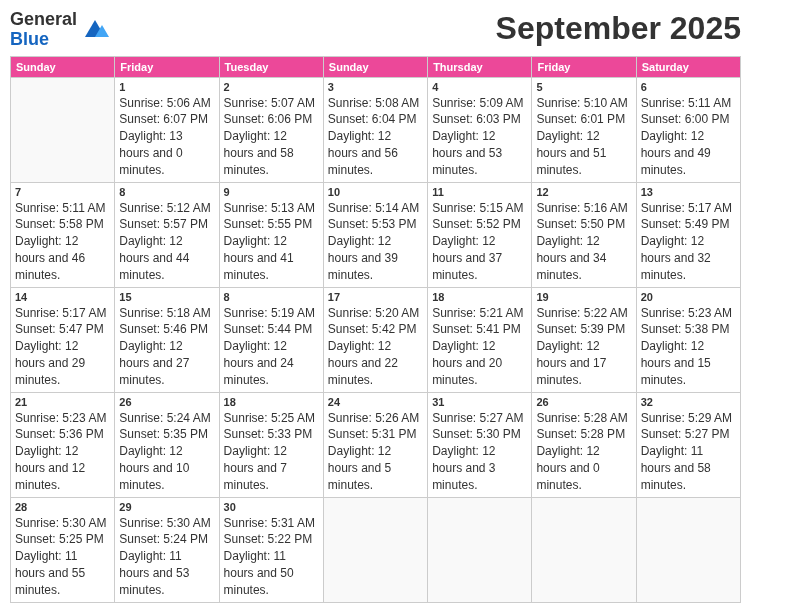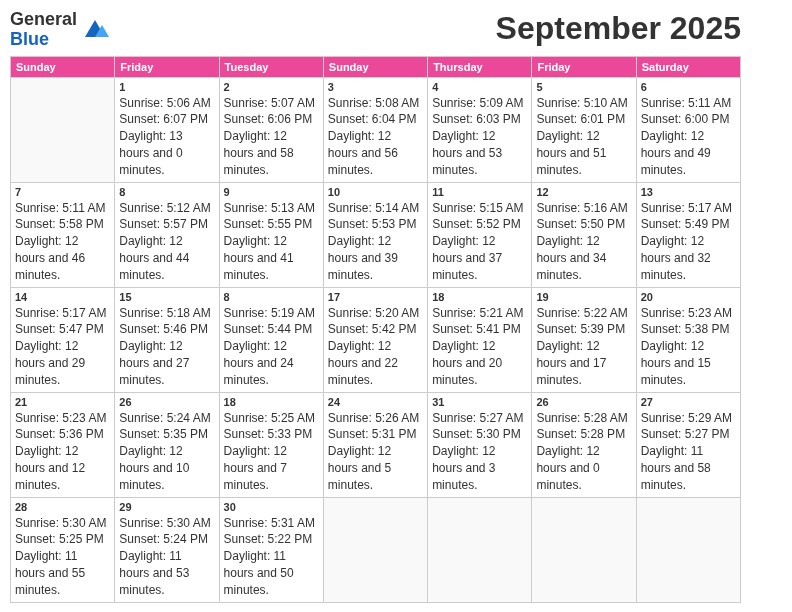--- a/index.html
+++ b/index.html
@@ -230,21 +230,21 @@
           </td>
           <td>
             <span class="day-number">31</span>
             <div class="day-info">Sunrise: 5:27 AM<br>Sunset: 5:30 PM<br>Daylight: 12 hours and 3 minutes.</div>
           </td>
           <td>
             <span class="day-number">26</span>
             <div class="day-info">Sunrise: 5:28 AM<br>Sunset: 5:28 PM<br>Daylight: 12 hours and 0 minutes.</div>
           </td>
           <td>
-            <span class="day-number">27</span>
+            <span class="day-number">32</span>
             <div class="day-info">Sunrise: 5:29 AM<br>Sunset: 5:27 PM<br>Daylight: 11 hours and 58 minutes.</div>
           </td>
         </tr>
         <tr>
           <td>
             <span class="day-number">28</span>
             <div class="day-info">Sunrise: 5:30 AM<br>Sunset: 5:25 PM<br>Daylight: 11 hours and 55 minutes.</div>
           </td>
           <td>
             <span class="day-number">29</span>

